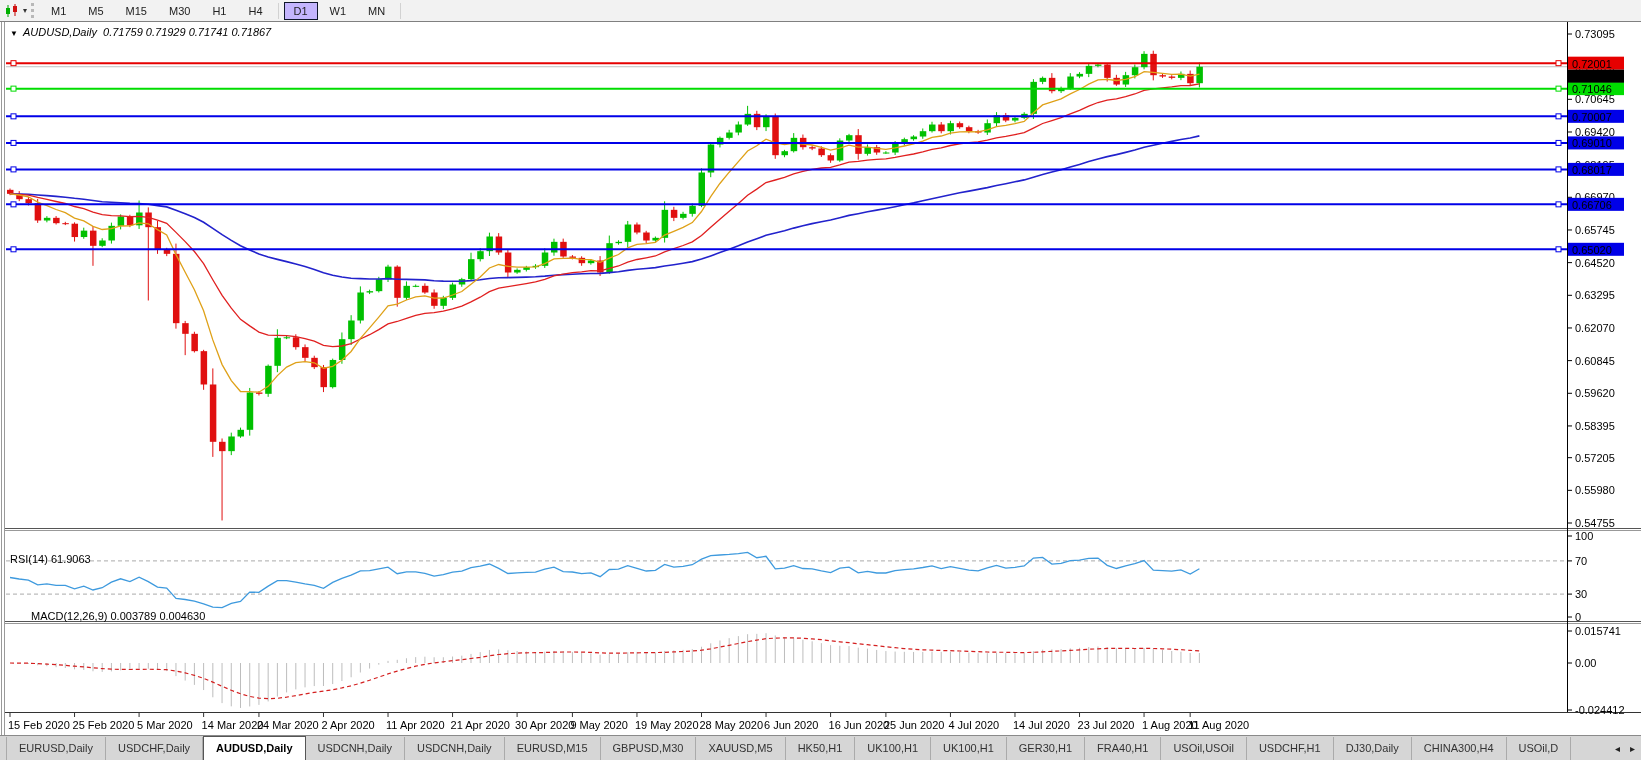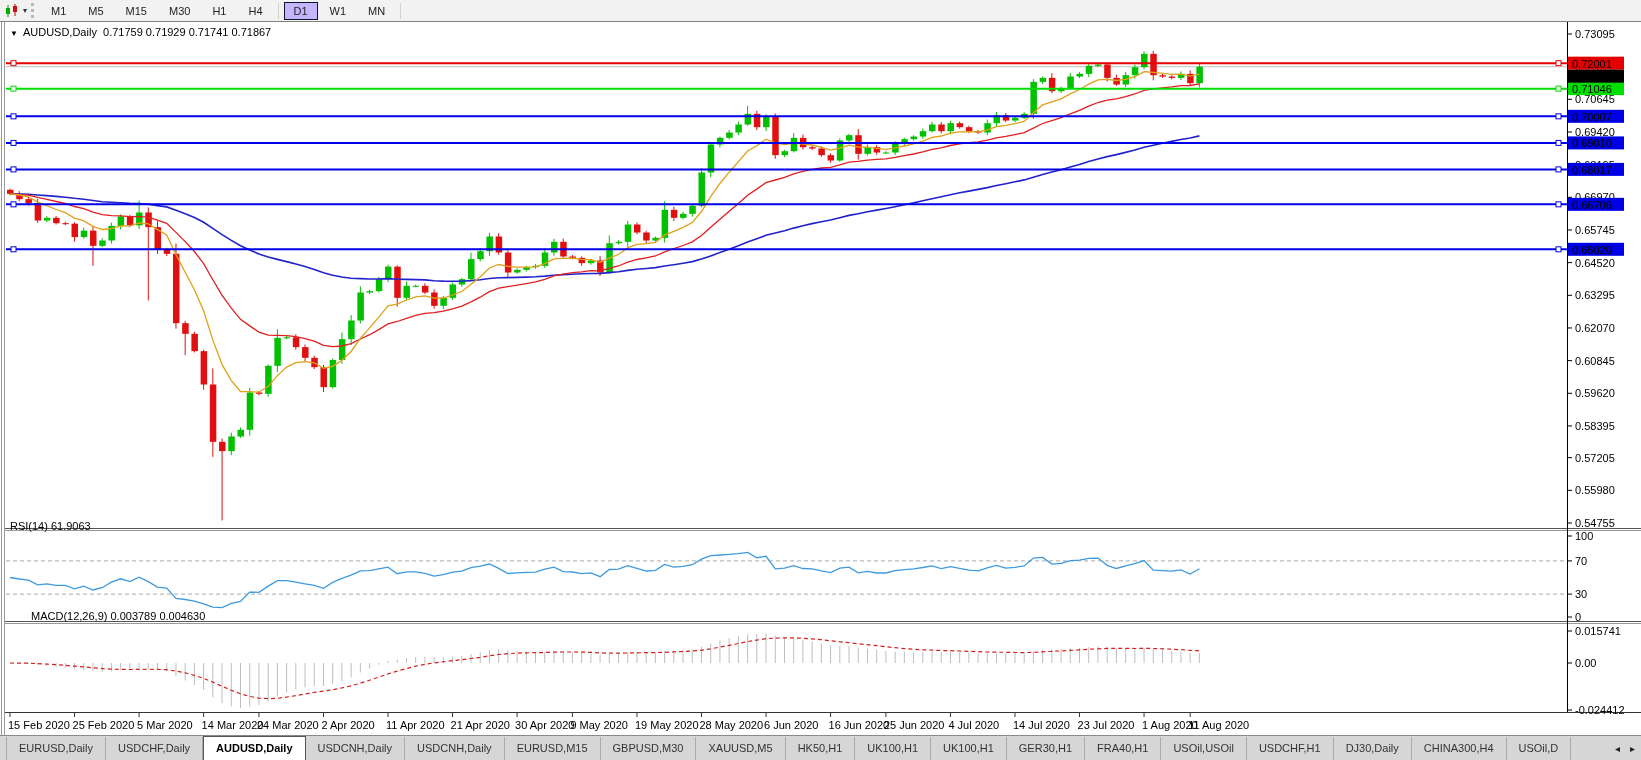--- a/index.html
+++ b/index.html
@@ -10,23 +10,23 @@
            border-bottom:1px solid #c9c9c9;display:flex;align-items:center;}
   .grip{height:15px;border-left:3px dotted #b8b8b8;margin:0 6px 0 4px;}
   .tsep{width:1px;height:16px;background:#d2d2d2;margin:0 4px;}
   .tf-btn{padding:1px 9px;margin:8px 1px;color:#222;border:1px solid transparent;cursor:default;line-height:14px;}
   .tf-btn.active{background:#c4b5fd;border:1px solid #0f172a;}
   #tool-icon{display:flex;align-items:center;margin-left:4px;}
   #tool-icon svg{display:block;}
   .caret{font-size:8px;color:#333;margin-left:3px;}
   
   .overlay{position:absolute;white-space:pre;}
-  #chart-title{left:10px;top:26px;}
+  #chart-title{left:10px;top:26px;font-style:italic;}
   #chart-title .tri{font-size:8px;margin-right:5px;}
-  #rsi-label{left:10px;top:520px;}
+  #rsi-label{left:10px;top:553px;}
   #macd-label{left:10px;top:610px;margin-left:21px;}
   
   #chart-svg{position:absolute;left:0;top:0;}
   svg text{font-family:"Liberation Sans","DejaVu Sans",sans-serif;font-size:11px;fill:#000;}
   
   #tabbar{position:absolute;left:0;top:735px;width:1641px;height:25px;background:#d6d6d6;
           border-top:1px solid #8a8a8a;display:flex;align-items:stretch;padding-left:6px;box-sizing:border-box;}
   .tab{padding:0 12px;line-height:23px;color:#333;border-right:1px solid #aaa;cursor:default;white-space:nowrap;}
   .tab:first-child{border-left:1px solid #aaa;}
   .tab.active{background:#fff;color:#000;font-weight:bold;border:1px solid #555;border-bottom:none;}

